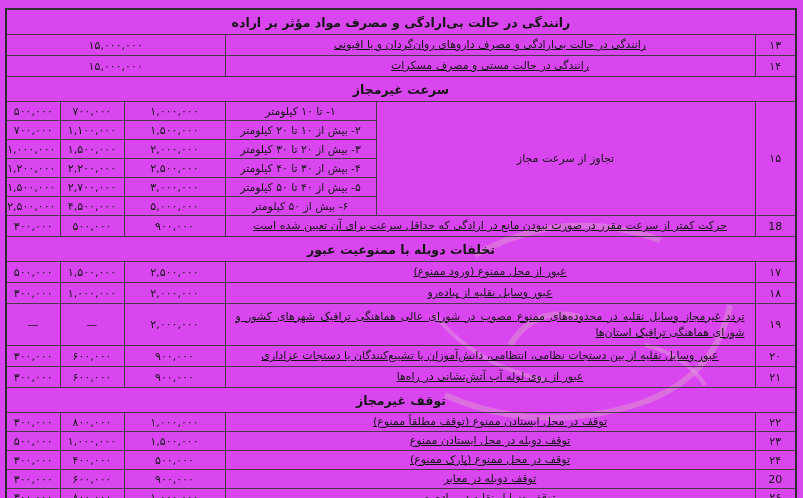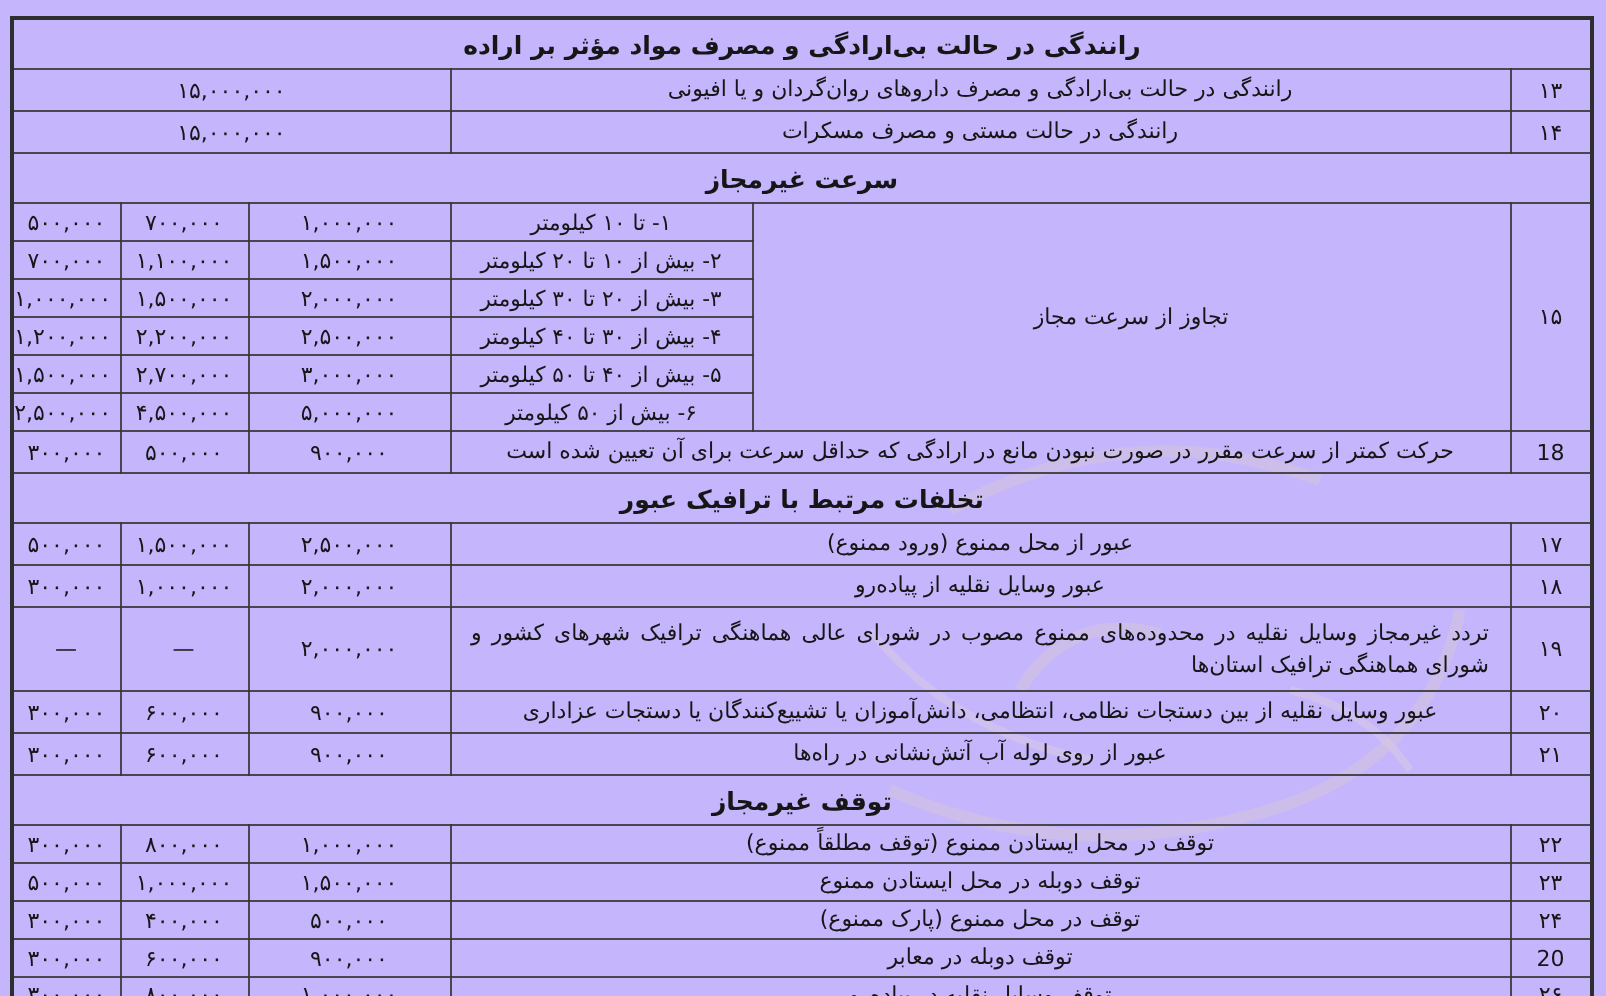--- a/index.html
+++ b/index.html
@@ -1,40 +1,40 @@
 <!DOCTYPE html>
 <html lang="fa" dir="rtl"><head>
 <meta charset="utf-8">
 <style>
   html,body{margin:0;padding:0;}
   body{
     width:803px;height:498px;background:#ffffff;overflow:hidden;
     font-family:"DejaVu Sans",sans-serif;color:#161616;
     -webkit-font-smoothing:antialiased;
   }
-  .page{position:relative;width:803px;height:498px;background:#c4b5fd;}
+  .page{position:relative;width:803px;height:498px;background:#d946ef;}
   .watermark{position:absolute;left:415px;top:195px;pointer-events:none;opacity:.55;}
   table.fines{
     position:absolute;top:8px;right:6px;
     width:790px;border-collapse:collapse;table-layout:fixed;
     direction:rtl;
   }
   table.fines{border:2px solid #2e2e2e;}
   table.fines td{
     border:1px solid rgba(55,55,55,.88);
     padding:1px 4px;vertical-align:middle;overflow:hidden;
     background:transparent;
   }
   tr.h td{
     font-weight:bold;font-size:12.5px;text-align:center;height:22px;
     letter-spacing:.1px;
   }
   td.num{font-size:11px;text-align:center;border-radius:10px;}
   td.vtop{vertical-align:top;padding-top:3px;}
-  td.desc{font-size:11px;text-align:center;line-height:1.45;}
+  td.desc{font-size:11px;text-align:center;line-height:1.45;text-decoration:underline;}
   td.desc.justify{text-align:justify;padding:2px 10px;margin-top:23px;}
   td.sub{font-size:10.8px;text-align:center;}
   td.val{font-size:11px;text-align:center;letter-spacing:.4px;white-space:nowrap;}
   tr.r{height:21px;}
   tr.sp{height:19px;}
   tr.r2{height:42px;}
   tr.rb{height:19px;}
   td.speed-desc{font-size:11px;text-align:center;margin-left:43px;}
 </style>
 </head>
@@ -126,21 +126,21 @@
 
       <tr class="r">
         <td class="num">18</td>
         <td class="desc" colspan="2">حرکت کمتر از سرعت مقرر در صورت نبودن مانع در ارادگی که حداقل سرعت برای آن تعیین شده است</td>
         <td class="val">۹۰۰,۰۰۰</td>
         <td class="val">۵۰۰,۰۰۰</td>
         <td class="val">۳۰۰,۰۰۰</td>
       </tr>
 
       <tr class="h">
-        <td colspan="6">تخلفات مرتبط با ترافیک عبور</td>
+        <td colspan="6">تخلفات دوبله با ممنوعیت عبور</td>
       </tr>
 
       <tr class="r">
         <td class="num">۱۷</td>
         <td class="desc" colspan="2">عبور از محل ممنوع (ورود ممنوع)</td>
         <td class="val">۲,۵۰۰,۰۰۰</td>
         <td class="val">۱,۵۰۰,۰۰۰</td>
         <td class="val">۵۰۰,۰۰۰</td>
       </tr>
 

